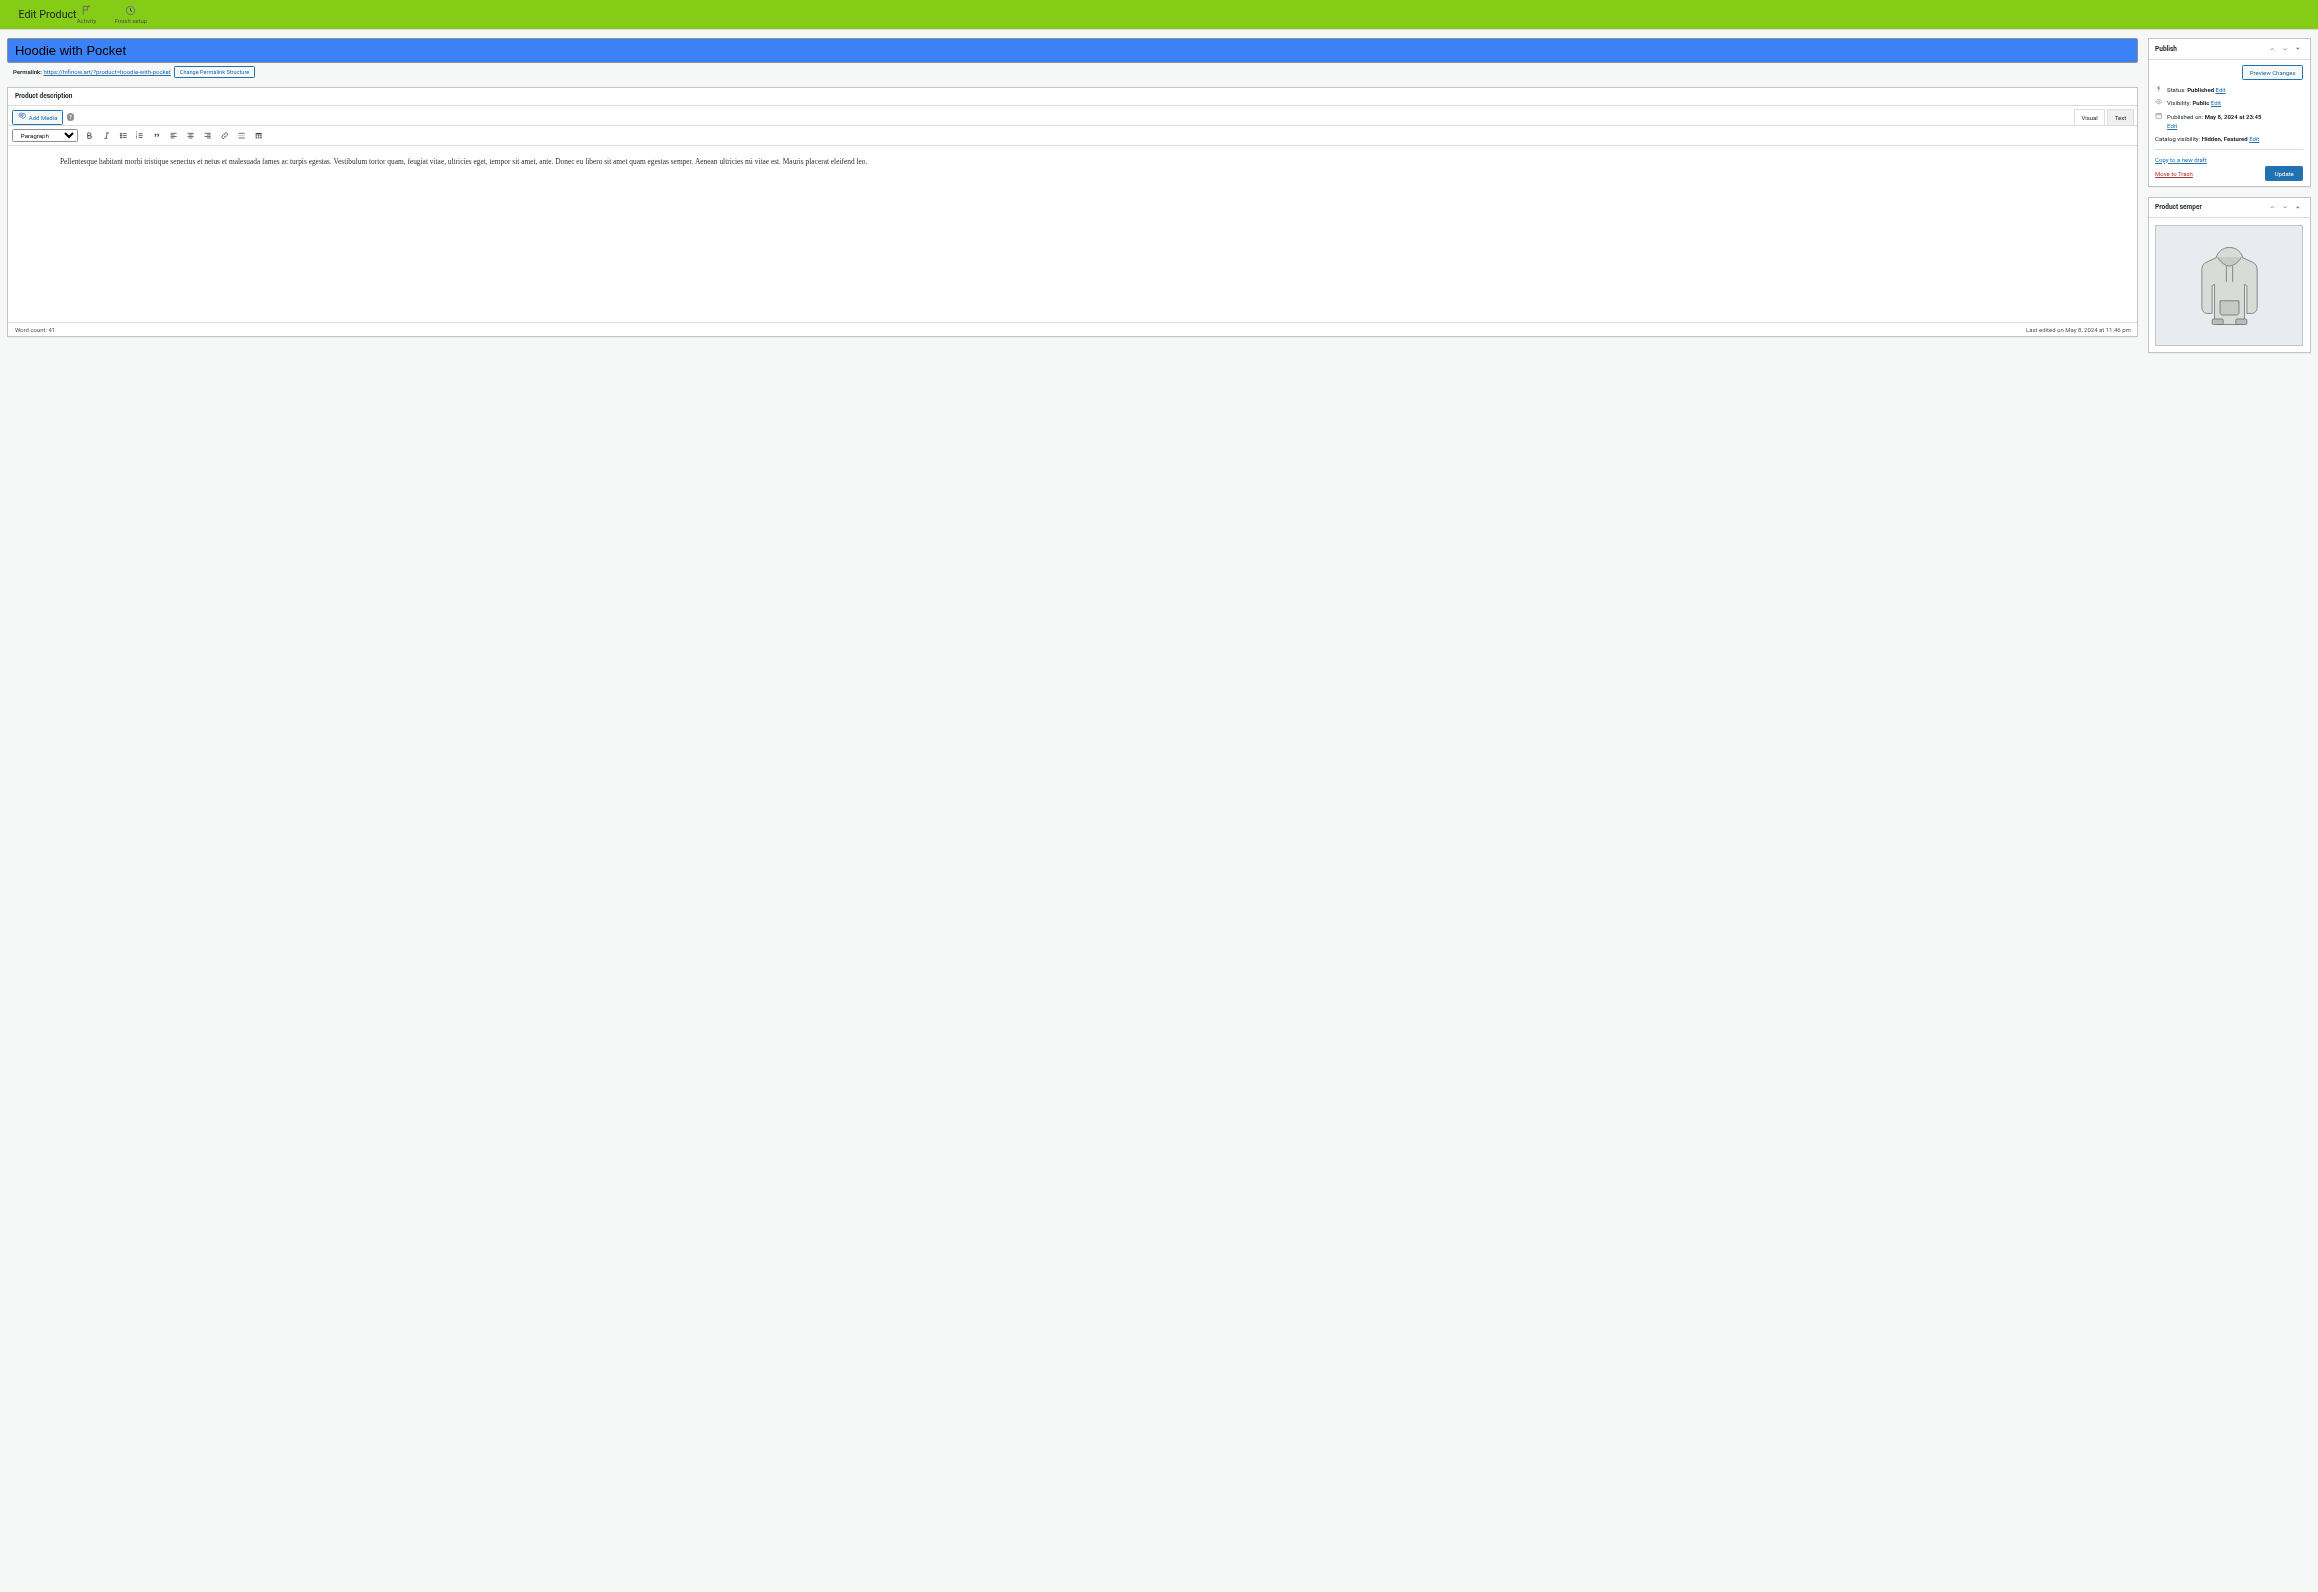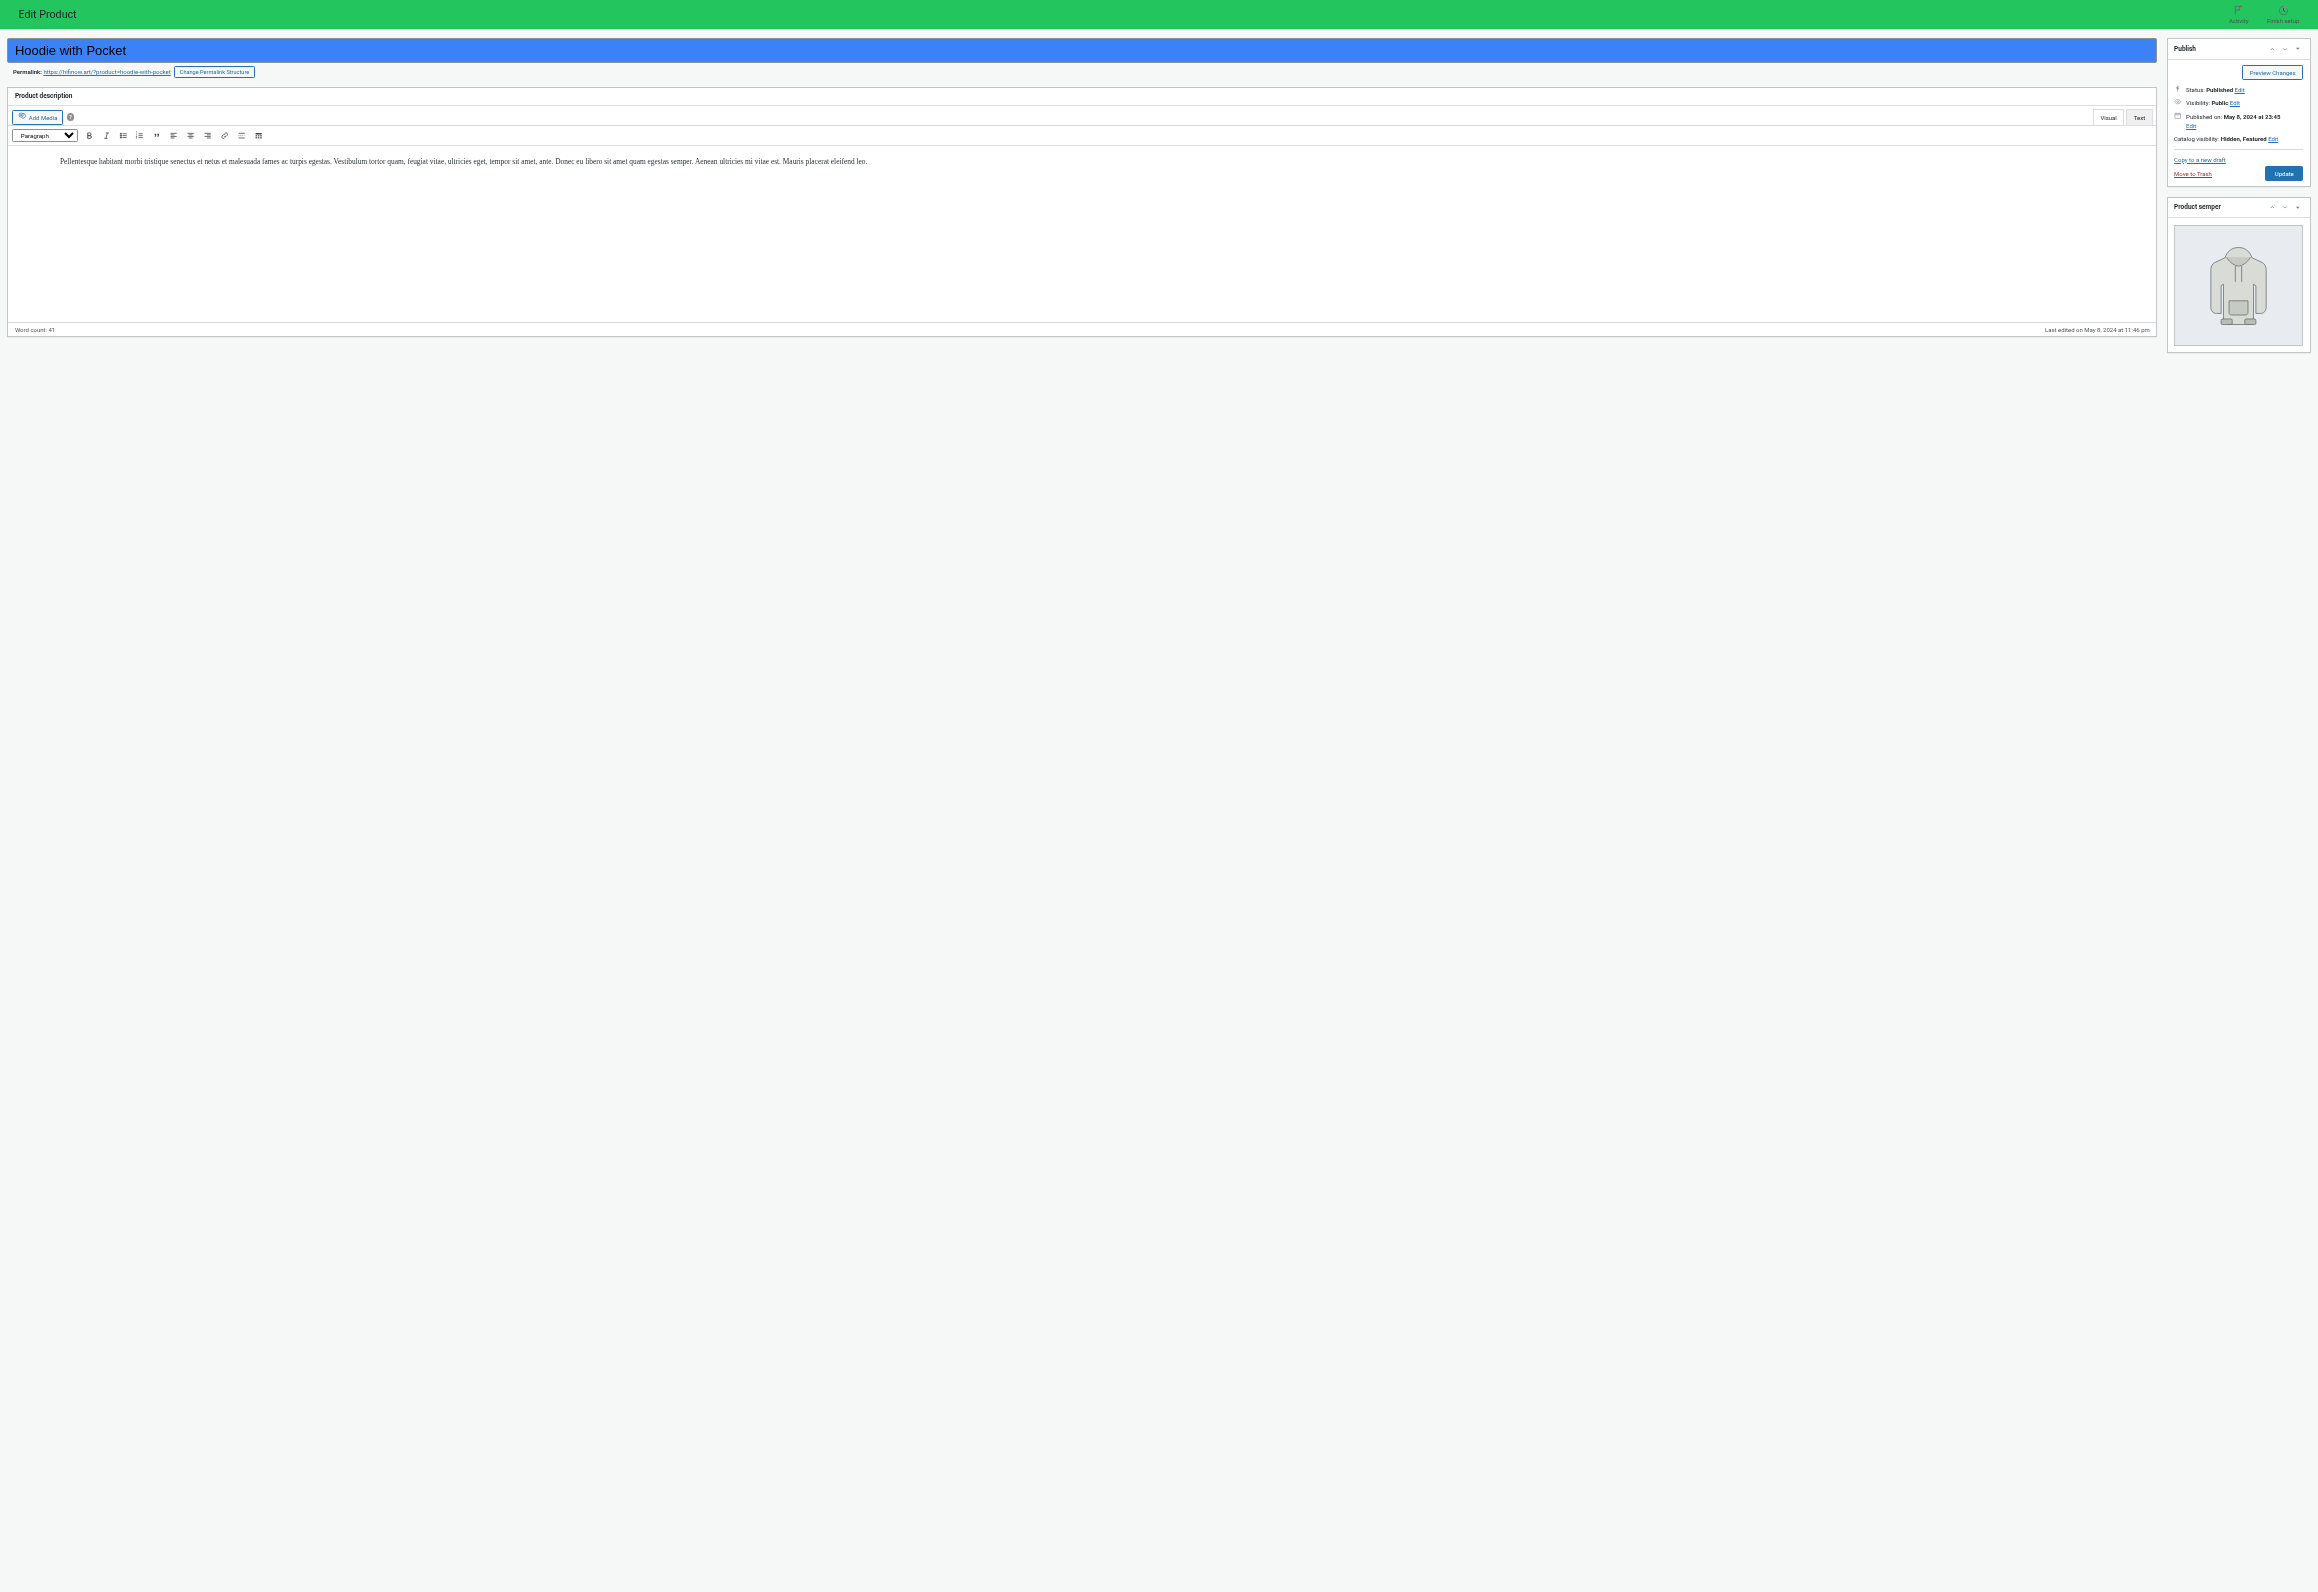--- a/index.html
+++ b/index.html
@@ -1,27 +1,27 @@
 <!DOCTYPE html>
 <html style="font-size:7.4px"><head>
 <meta charset="utf-8">
 <style>
   * { box-sizing: border-box; margin: 0; padding: 0; }
   body { font-family: -apple-system, BlinkMacSystemFont, "Segoe UI", Roboto, sans-serif; font-size: 6px; color: #1d2327; background: #f6f7f7; }
 
-  .topbar { display: flex; justify-content: space-between; align-items: center; padding: 4.6px 9.3px 4.6px 18.5px; background: #22c55e; border-bottom: 0.5px solid #dcdcde; }
+  .topbar { display: flex; justify-content: flex-start; align-items: center; padding: 4.6px 9.3px 4.6px 18.5px; background: #84cc16; border-bottom: 0.5px solid #dcdcde; }
   .page-title { font-size: 10.7px; font-weight: 400; }
   .top-actions { display: flex; gap: 18.5px; margin-right: 9.3px; }
   .top-action { display: flex; flex-direction: column; align-items: center; gap: 0.9px; cursor: pointer; color: #505050; }
   .top-action svg { width: 11px; height: 11px; }
   .top-action-label { font-size: 6px; }
 
   .content-wrap { display: flex; gap: 9.3px; padding: 8.3px 7.4px; }
   .main-col { flex: 1; }
-  .side-col { width: 144px; }
+  .side-col { width: 163px; }
 
   .title-input { width: 100%; font-size: 13px; padding: 3.7px 6.5px; border: 0.5px solid #8c8f94; border-radius: 1.9px; background: #3b82f6; }
   .permalink-row { margin: 3.7px 0 8.3px 5.6px; font-size: 6px; }
   .permalink-label { font-weight: 600; }
   .permalink-url { color: #2271b1; text-decoration: underline; }
   .perm-btn { display: inline-block; margin-left: 1.9px; padding: 1.9px 4.6px; font-size: 5.6px; border: 0.5px solid #2271b1; border-radius: 1.4px; background: #f6f7f7; color: #2271b1; cursor: pointer; }
 
   .postbox { background: #fff; border: 0.5px solid #c3c4c7; box-shadow: 0 0.5px 0.5px rgba(0,0,0,.04); margin-bottom: 9.3px; }
   .postbox-header { display: flex; justify-content: space-between; align-items: center; padding: 4.6px 6.5px; border-bottom: 0.5px solid #dcdcde; }
   .postbox-title { font-size: 6.5px; font-weight: 700; }

